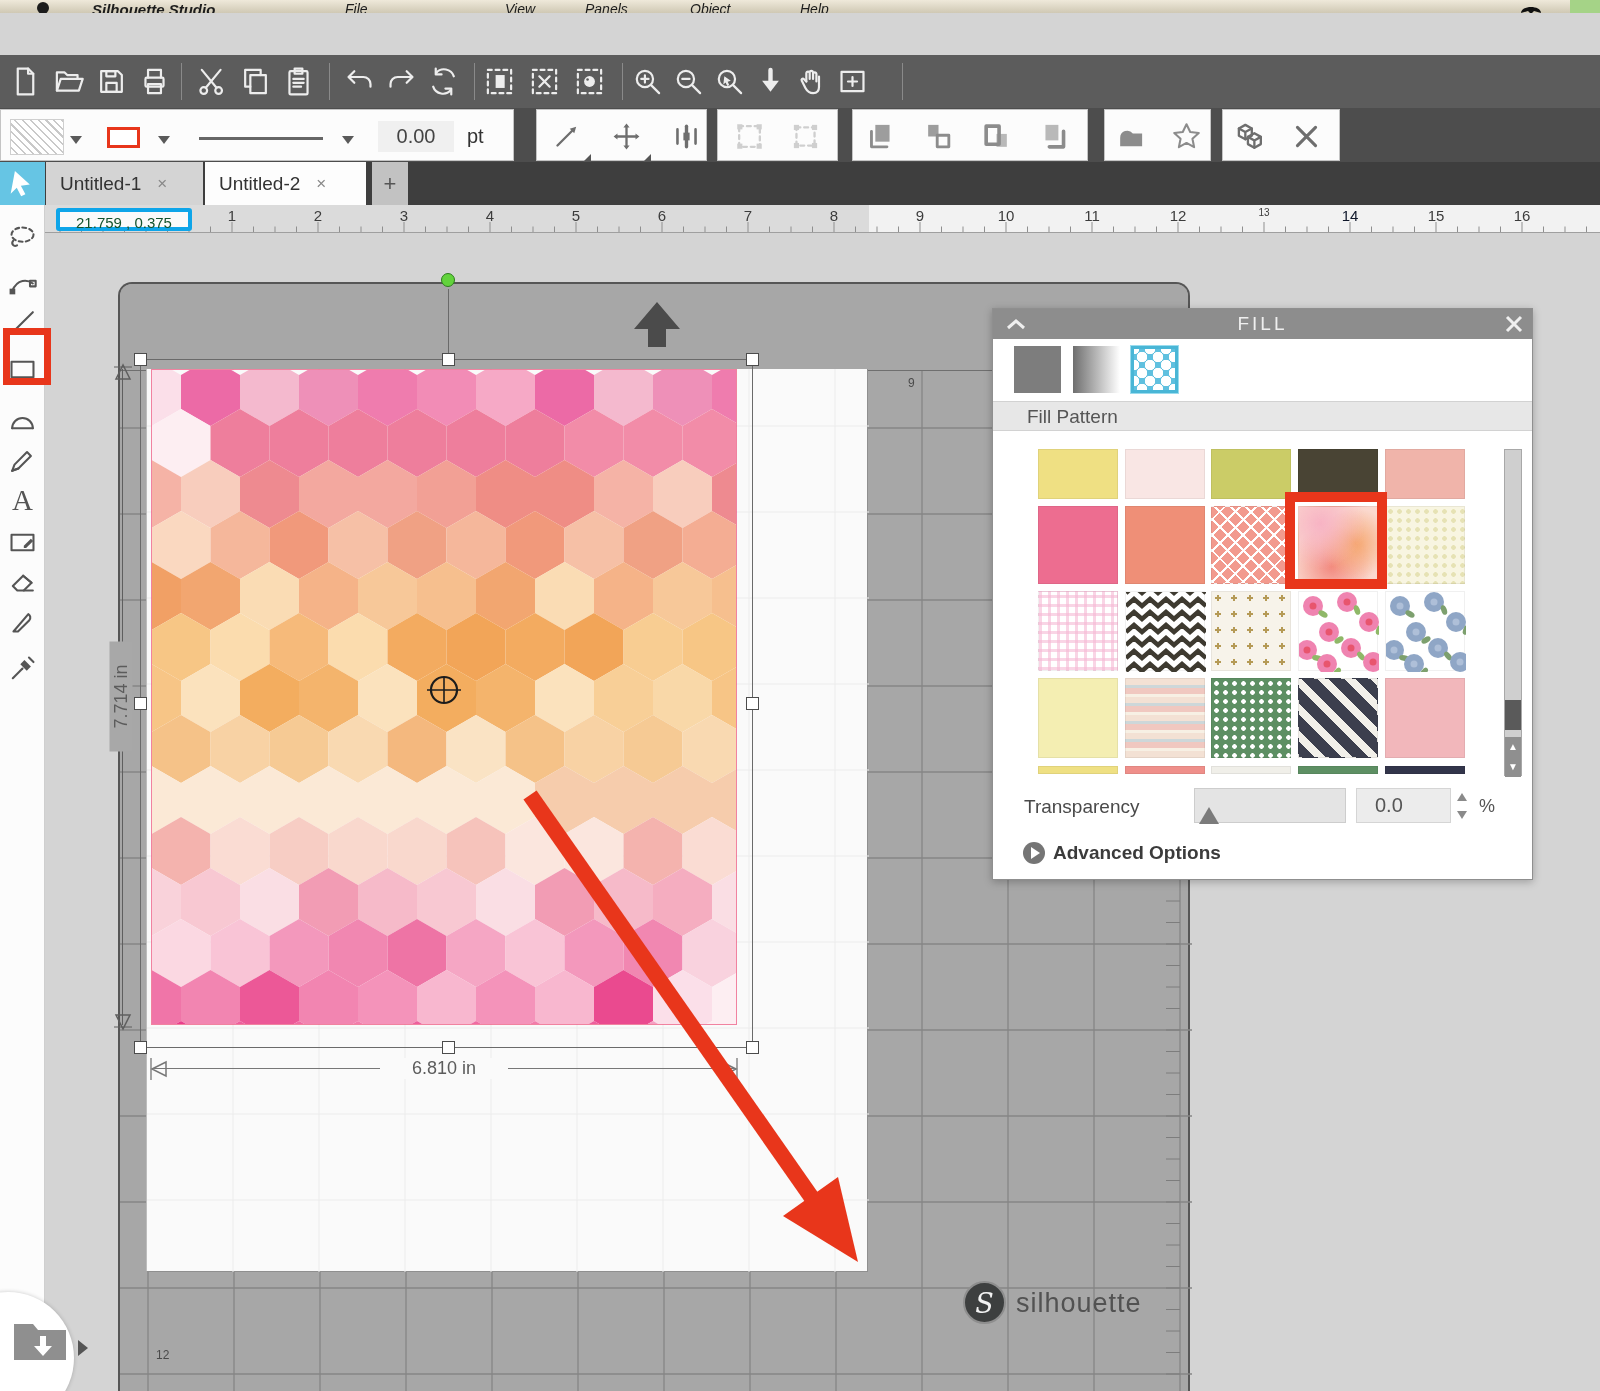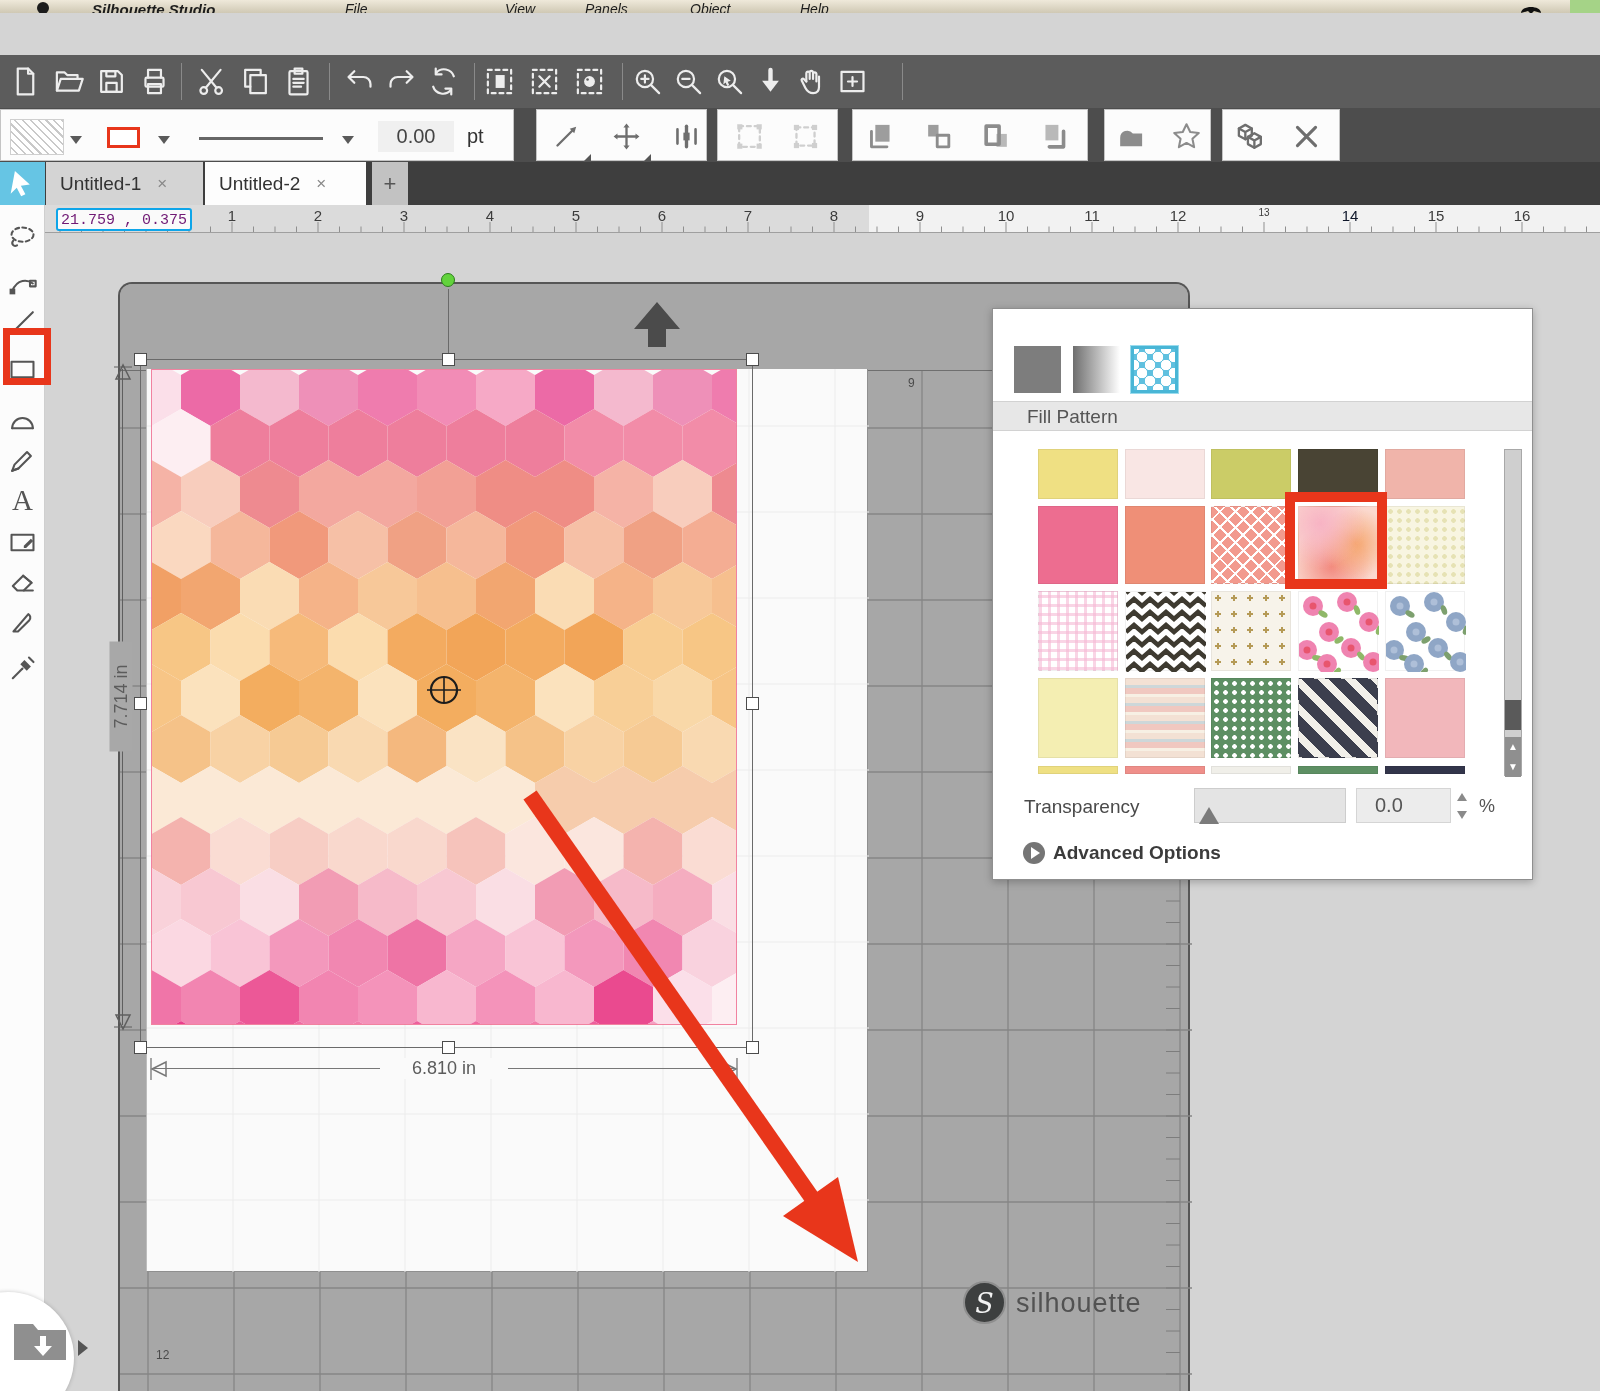--- a/index.html
+++ b/index.html
@@ -14,21 +14,21 @@
   #wintitle{position:absolute;left:960px;top:22px;width:600px;text-align:center;font-size:21px;color:#a6a6a6;}
   #toolbar1{left:0;top:55px;width:1600px;height:53px;background:#5c5c5c;}
   .t1sep{position:absolute;top:8px;width:1px;height:37px;background:#8a8a8a;}
   #toolbar2{left:0;top:108px;width:1600px;height:54px;background:#4d4d4d;padding-left:29px;}
   .t2sec{position:absolute;top:1px;height:52px;background:#fcfcfc;border:1px solid #c4c4c4;}
   #tabsrow{left:0;top:162px;width:1600px;height:43px;background:#3e3e3e;}
   .tab{position:absolute;top:0;height:43px;font-size:19px;color:#333;display:flex;align-items:center;padding:0 14px;}
   .tabx{margin-left:16px;color:#888;font-size:17px;}
   #ruler{left:45px;top:205px;width:1555px;height:28px;background:#f2f2f2;overflow:hidden;border-bottom:1px solid #9f9f9f;}
   #rulerdark{position:absolute;left:0;top:0;width:824px;height:28px;background:#dbdbdb;}
-  #coordbox{position:absolute;left:11px;top:3px;width:136px;height:23px;background:#fafafa;border:2px solid #0ea5e9;border-radius:3px;font-size:15px;color:#701a75;text-align:center;line-height:21px;font-family:Liberation Mono, monospace;}
+  #coordbox{position:absolute;left:11px;top:3px;width:136px;height:23px;background:#fafafa;border:4px solid #0ea5e9;border-radius:3px;font-size:15px;color:#14532d;text-align:center;line-height:21px;}
   #toolcol{left:0;top:205px;width:45px;height:1186px;background:#fcfcfc;border-right:1px solid #cfcfcf;}
   
   #mat{left:118px;top:282px;width:1072px;height:1109px;background:#a7a7a7;border:2px solid #565656;border-bottom:none;border-radius:14px 14px 0 0;}
   #matband{position:absolute;left:0;top:0;width:100%;height:87px;border-bottom:1px solid #6f6f6f;border-radius:12px 12px 0 0;background:#a7a7a7;}
   #page{left:146px;top:369px;width:722px;height:903px;background:#fafafa;border-right:1px solid #8f8f8f;border-bottom:1px solid #8f8f8f;border-left:1px solid #bdbdbd;}
   #hexart{left:151px;top:369px;width:586px;height:656px;overflow:hidden;border:1px solid rgba(238,90,130,.75);}
   .selline{position:absolute;background:#6a6a6a;}
   .handle{position:absolute;width:13px;height:13px;background:#fff;border:1.5px solid #4c4c4c;}
   .dimlabel{color:#5c5c5c;font-size:18px;white-space:nowrap;}
   #logo-circle{left:963px;top:1281px;width:43px;height:43px;border-radius:50%;background:#3d3f3f;border:2px solid #8e8e8e;color:#f2f2f2;text-align:center;line-height:41px;font-size:27px;font-family:"DejaVu Serif",serif;font-style:italic;}
@@ -729,20 +729,29 @@
           <line x1="591" y1="2" x2="591" y2="24" stroke="#777" stroke-width="1.3"></line>
           <path d="M590 13 L576 6 L576 20 Z" fill="none" stroke="#777" stroke-width="1.5"></path>
         </svg></div>
       <div class="dimlabel" style="position: absolute; left: 384px; top: 1058px; width: 120px; text-align: center; background: rgb(250, 250, 250);">6.810 in</div>
     </div>
 
   <div class="abs" id="logo-circle">S</div>
   <div class="abs" id="logo-text">silhouette</div>
 
   <div class="abs" id="fillpanel">
+    <div id="fphead">
+      <svg width="22" height="14" style="position:absolute;left:12px;top:8px">
+          <path d="M3 11 L11 4 L19 11" stroke="#efefef" stroke-width="3" fill="none"></path>
+        </svg>
+      <div id="fptitle">FILL</div>
+      <svg width="18" height="18" style="position:absolute;right:9px;top:6px">
+          <path d="M2 2 L16 16 M16 2 L2 16" stroke="#efefef" stroke-width="3"></path>
+        </svg>
+    </div>
     <div id="fptypes">
         <div class="ftype" style="position: absolute; left: 21px; top: 37px; width: 47px; height: 47px; background: rgb(125, 125, 125);"></div>
         <div class="ftype" style="position: absolute; left: 80px; top: 37px; width: 47px; height: 47px; background: linear-gradient(90deg, rgb(110, 110, 110), rgb(255, 255, 255));"></div>
         <div class="ftype" style="position: absolute; left: 138px; top: 37px; width: 47px; height: 47px; background: radial-gradient(circle, rgb(255, 255, 255) 5px, transparent 5.5px) 0% 0% / 16px 16px, radial-gradient(circle, rgb(255, 255, 255) 5px, transparent 5.5px) 8px 8px / 16px 16px, rgb(95, 192, 223); border: 3px solid rgb(73, 182, 214); box-shadow: rgb(154, 220, 238) 0px 0px 0px 1px;"></div>
       </div>
     <div id="fplabelbar">
       <div id="fplabel">Fill Pattern</div>
     </div>
     <div id="fpswatches">
         <div class="swatch" style="position: absolute; left: 45px; top: 140px; width: 80px; height: 50px; background: rgb(239, 224, 131);"></div>

